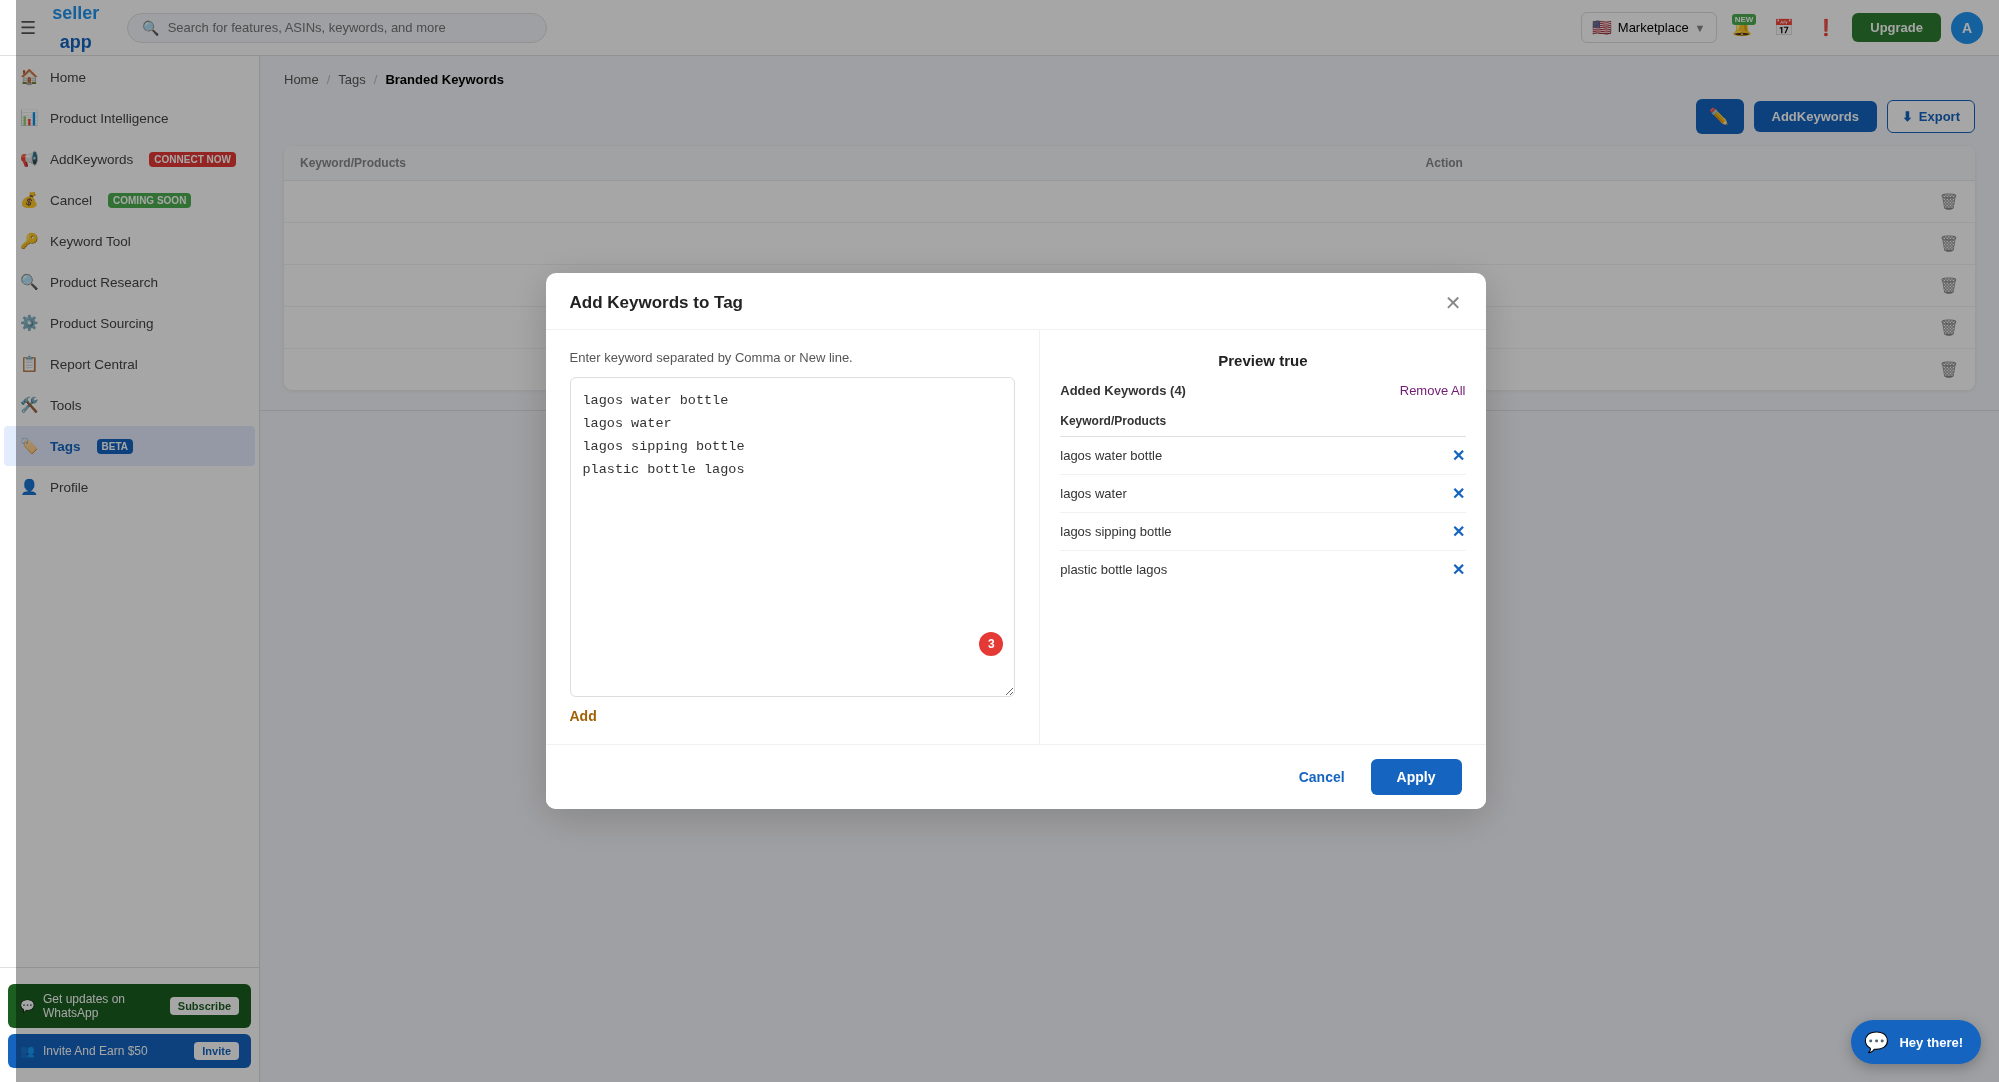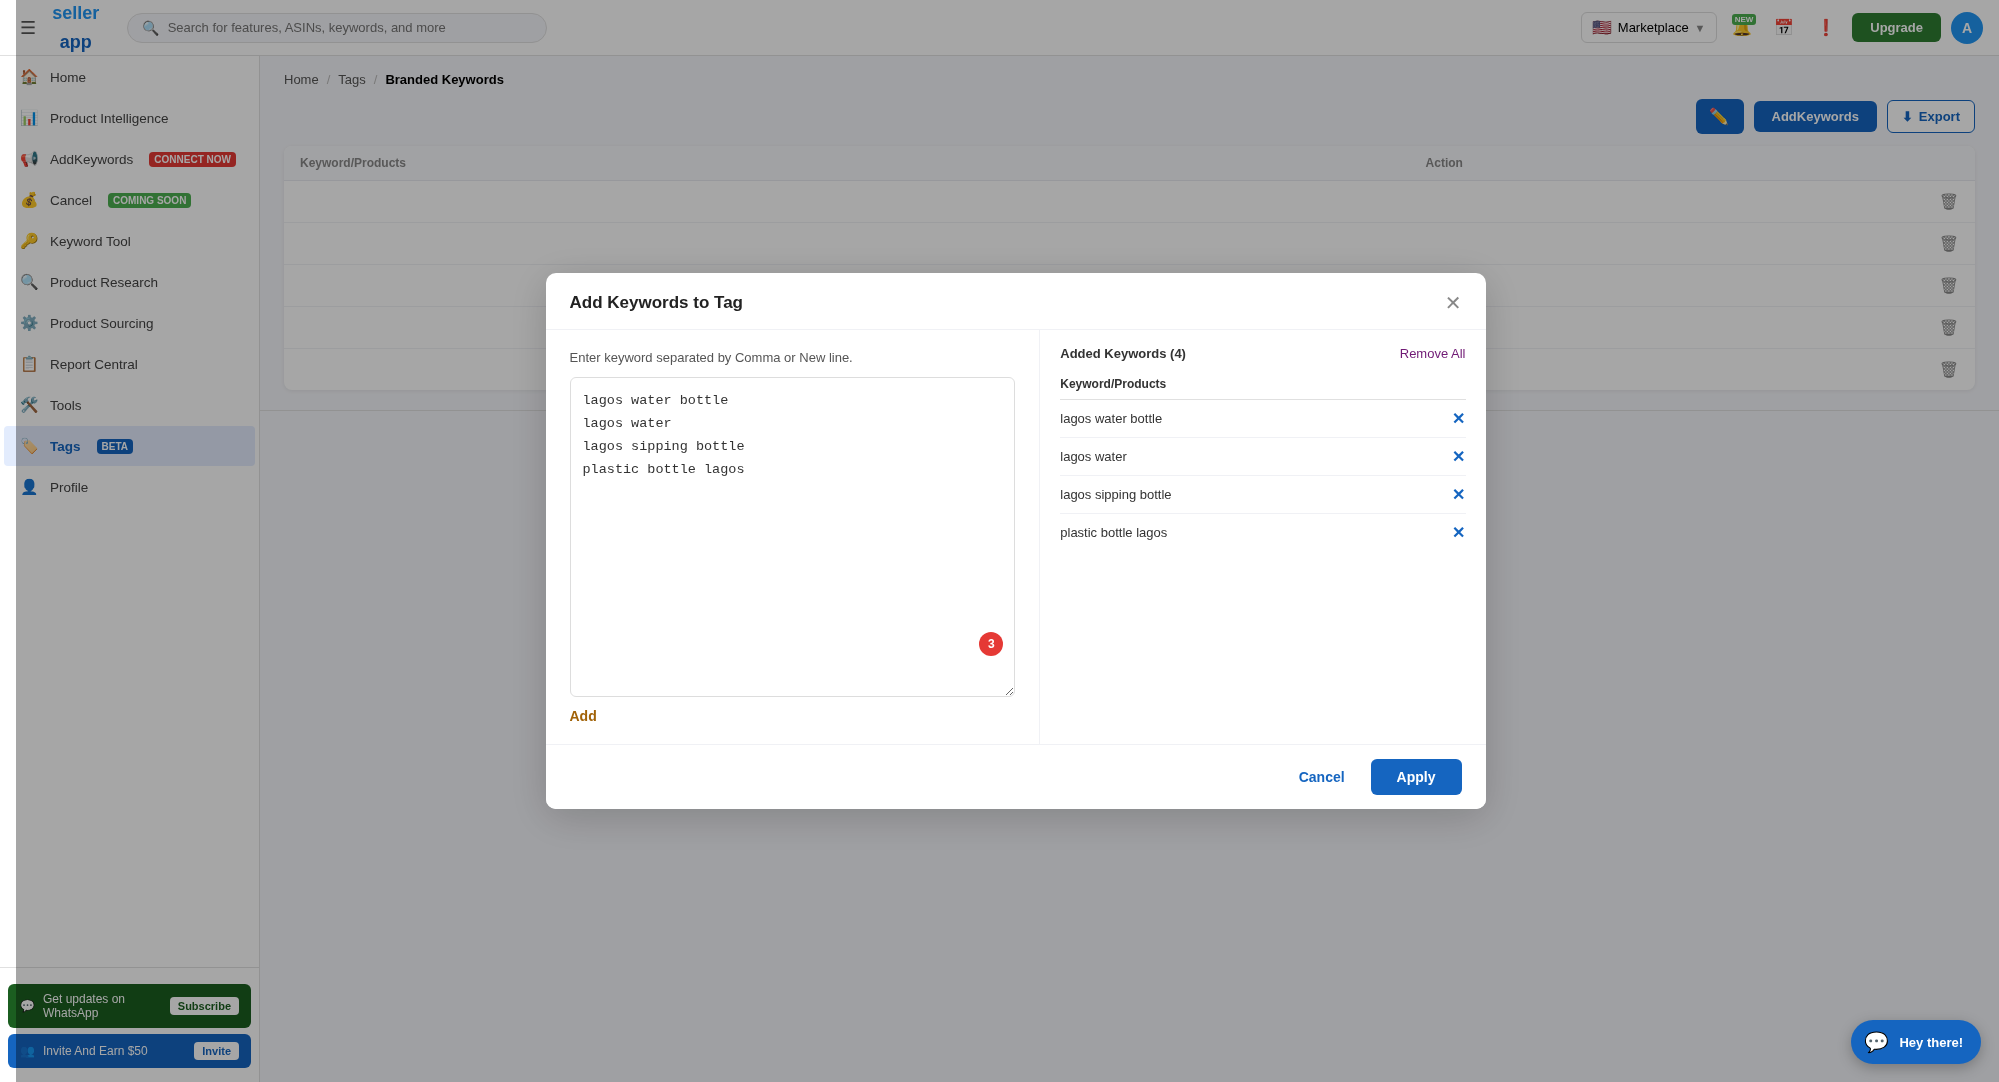--- a/index.html
+++ b/index.html
@@ -295,20 +295,21 @@
           <textarea class="keyword-textarea" style="">lagos water bottle
 lagos water
 lagos sipping bottle
 plastic bottle lagos</textarea>
           <div class="char-badge">3</div>
         </div>
         <button class="add-link">Add</button>
       </div>
 
       <div class="modal-right">
+        <div class="preview-title">Preview true</div>
         <div class="keywords-summary">
           <span class="keywords-count">Added Keywords (4)</span>
           <a href="#" class="remove-all-link">Remove All</a>
         </div>
         <div class="preview-table">
           <div class="col-header">Keyword/Products</div>
           <div id="preview-keywords-list">
               <div class="preview-row">
     <span class="preview-keyword">lagos water bottle</span>
     <button class="preview-remove">✕</button>

